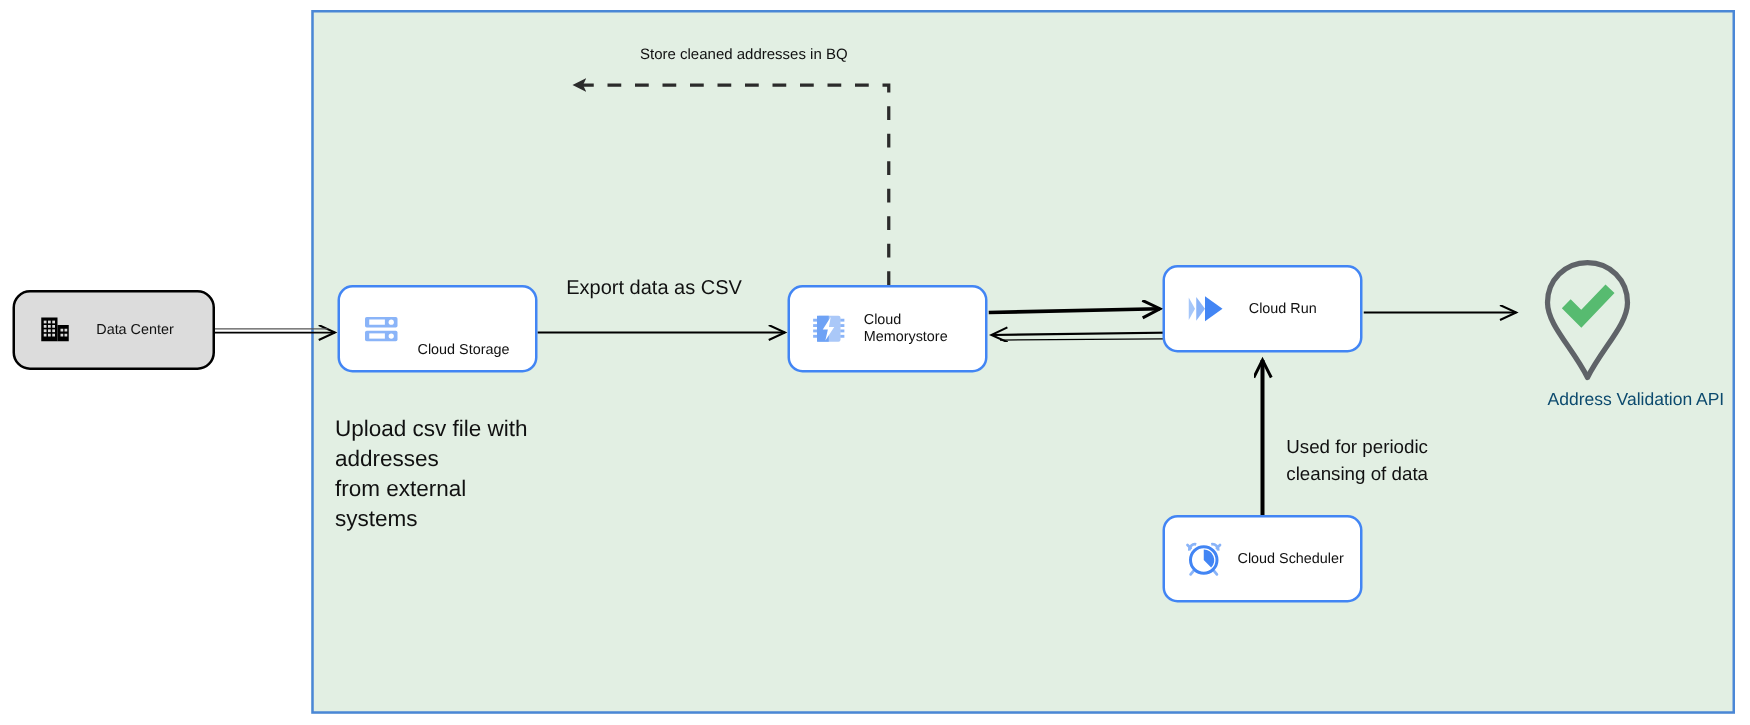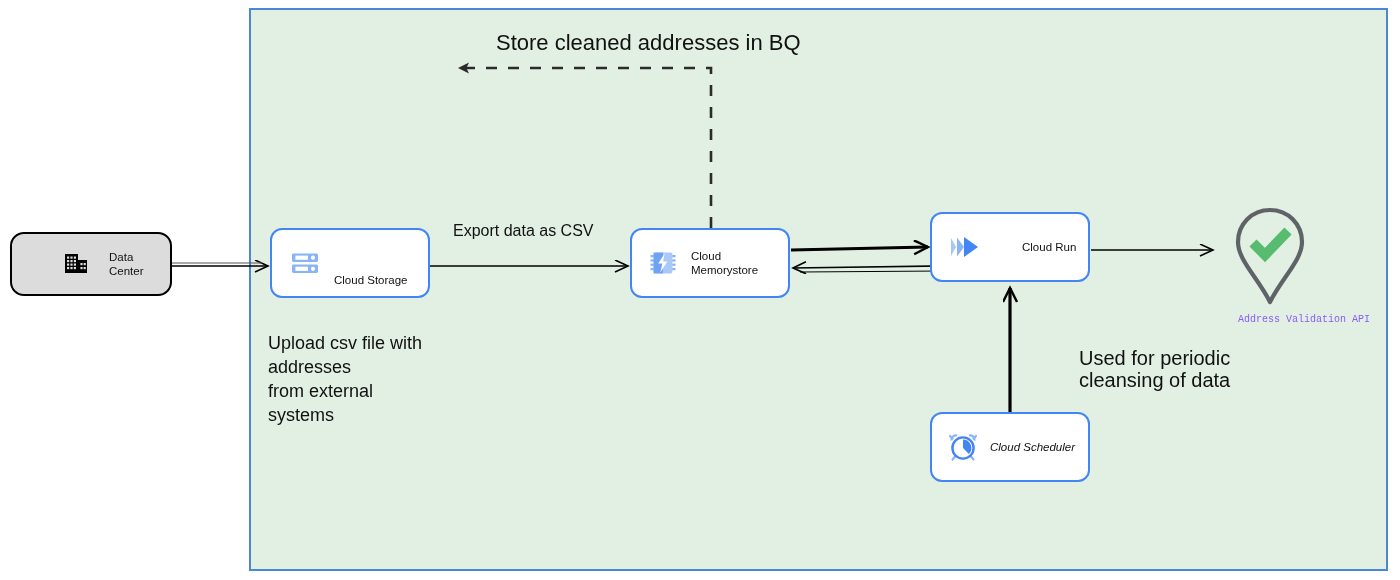--- a/index.html
+++ b/index.html
@@ -49,42 +49,41 @@
     justify-content: center;
   }
   #node-datacenter {
     left: 10px;
     top: 232px;
     width: 162px;
     height: 64px;
     background: #dcdcdc;
     border: 2px solid #000000;
     border-radius: 14px;
-    padding-left: 32px;
   }
   #node-datacenter .node-icon { margin-left: 19px; }
   #node-datacenter .node-label { margin-left: 20px; font-size: 11.5px; }
 
   #node-bigquery   { left: 289px; top: 33px;  width: 162px; height: 66px; }
   #node-bigquery .node-icon { margin-left: 18px; }
   #node-bigquery .node-label { margin-left: 17px; }
 
   #node-storage    { left: 270px; top: 228px; width: 160px; height: 70px; }
   #node-storage .node-icon { margin-left: 18px; }
   #node-storage .node-label { margin-left: 14px; margin-top: 34px; }
 
   #node-memorystore{ left: 630px; top: 228px; width: 160px; height: 70px; }
   #node-memorystore .node-icon { margin-left: 16px; }
   #node-memorystore .node-label { margin-left: 13px; }
 
-  #node-cloudrun   { left: 930px; top: 212px; width: 160px; height: 70px; gap: 23px; }
+  #node-cloudrun   { left: 930px; top: 212px; width: 160px; height: 70px; }
   #node-cloudrun .node-icon { margin-left: 16px; }
   #node-cloudrun .node-label { margin-left: 17px; }
 
-  #node-scheduler  { left: 930px; top: 412px; width: 160px; height: 70px; font-style: italic; }
+  #node-scheduler  { left: 930px; top: 412px; width: 160px; height: 70px; }
   #node-scheduler .node-icon { margin-left: 16px; }
   #node-scheduler .node-label { margin-left: 12px; }
 
   
   #node-address-api {
     position: absolute;
     left: 1222px;
     top: 206px;
     width: 176px;
     height: 160px;
@@ -92,39 +91,38 @@
   #node-address-api .pin-wrap {
     width: 78px;
     height: 100px;
     margin-left: 9px;
   }
   #node-address-api .api-caption {
     position: absolute;
     left: 16px;
     top: 104px;
     width: 160px;
-    font-size: 10px;
-    color: #8b5cf6;
+    font-size: 14px;
+    color: #0c4a6e;
     line-height: 19px;
-    font-family: Liberation Mono, monospace;
   }
 
   
   .caption {
     position: absolute;
     font-size: 18px;
     color: #111111;
     line-height: 24px;
     white-space: pre-line;
   }
   #caption-upload    { left: 268px; top: 331px; width: 230px; }
   #caption-parse     { left: 610px; top: 331px; width: 250px; }
-  #caption-scheduler { left: 1079px; top: 347px; width: 180px; line-height: 22px; font-size: 20px; }
+  #caption-scheduler { left: 1029px; top: 347px; width: 180px; line-height: 22px; font-size: 15px; }
   #label-export-csv  { left: 453px; top: 219px; font-size: 16px; }
-  #label-store-bq    { left: 496px; top: 31px;  font-size: 22px; }
+  #label-store-bq    { left: 512px; top: 31px;  font-size: 12px; }
 
   
   #connectors {
     position: absolute;
     left: 0;
     top: 0;
     width: 1400px;
     height: 580px;
     pointer-events: none;
   }

